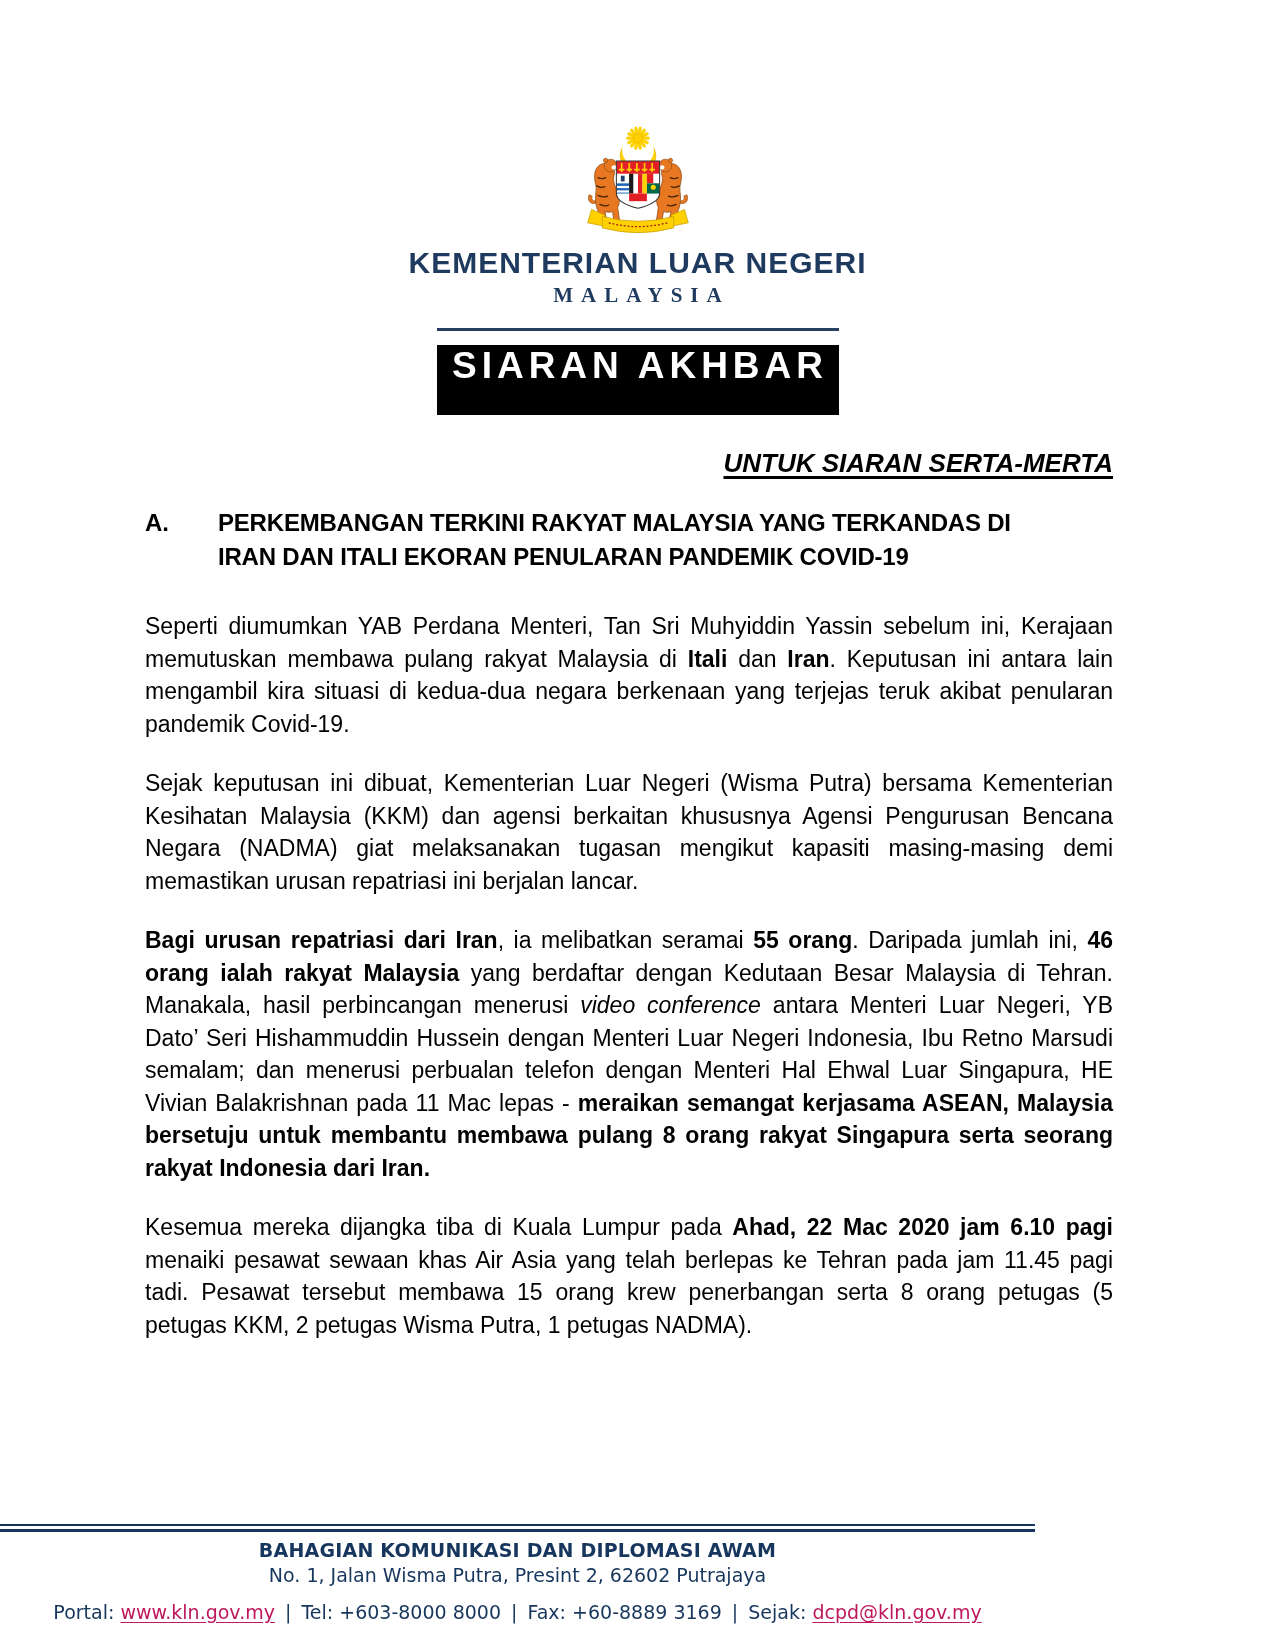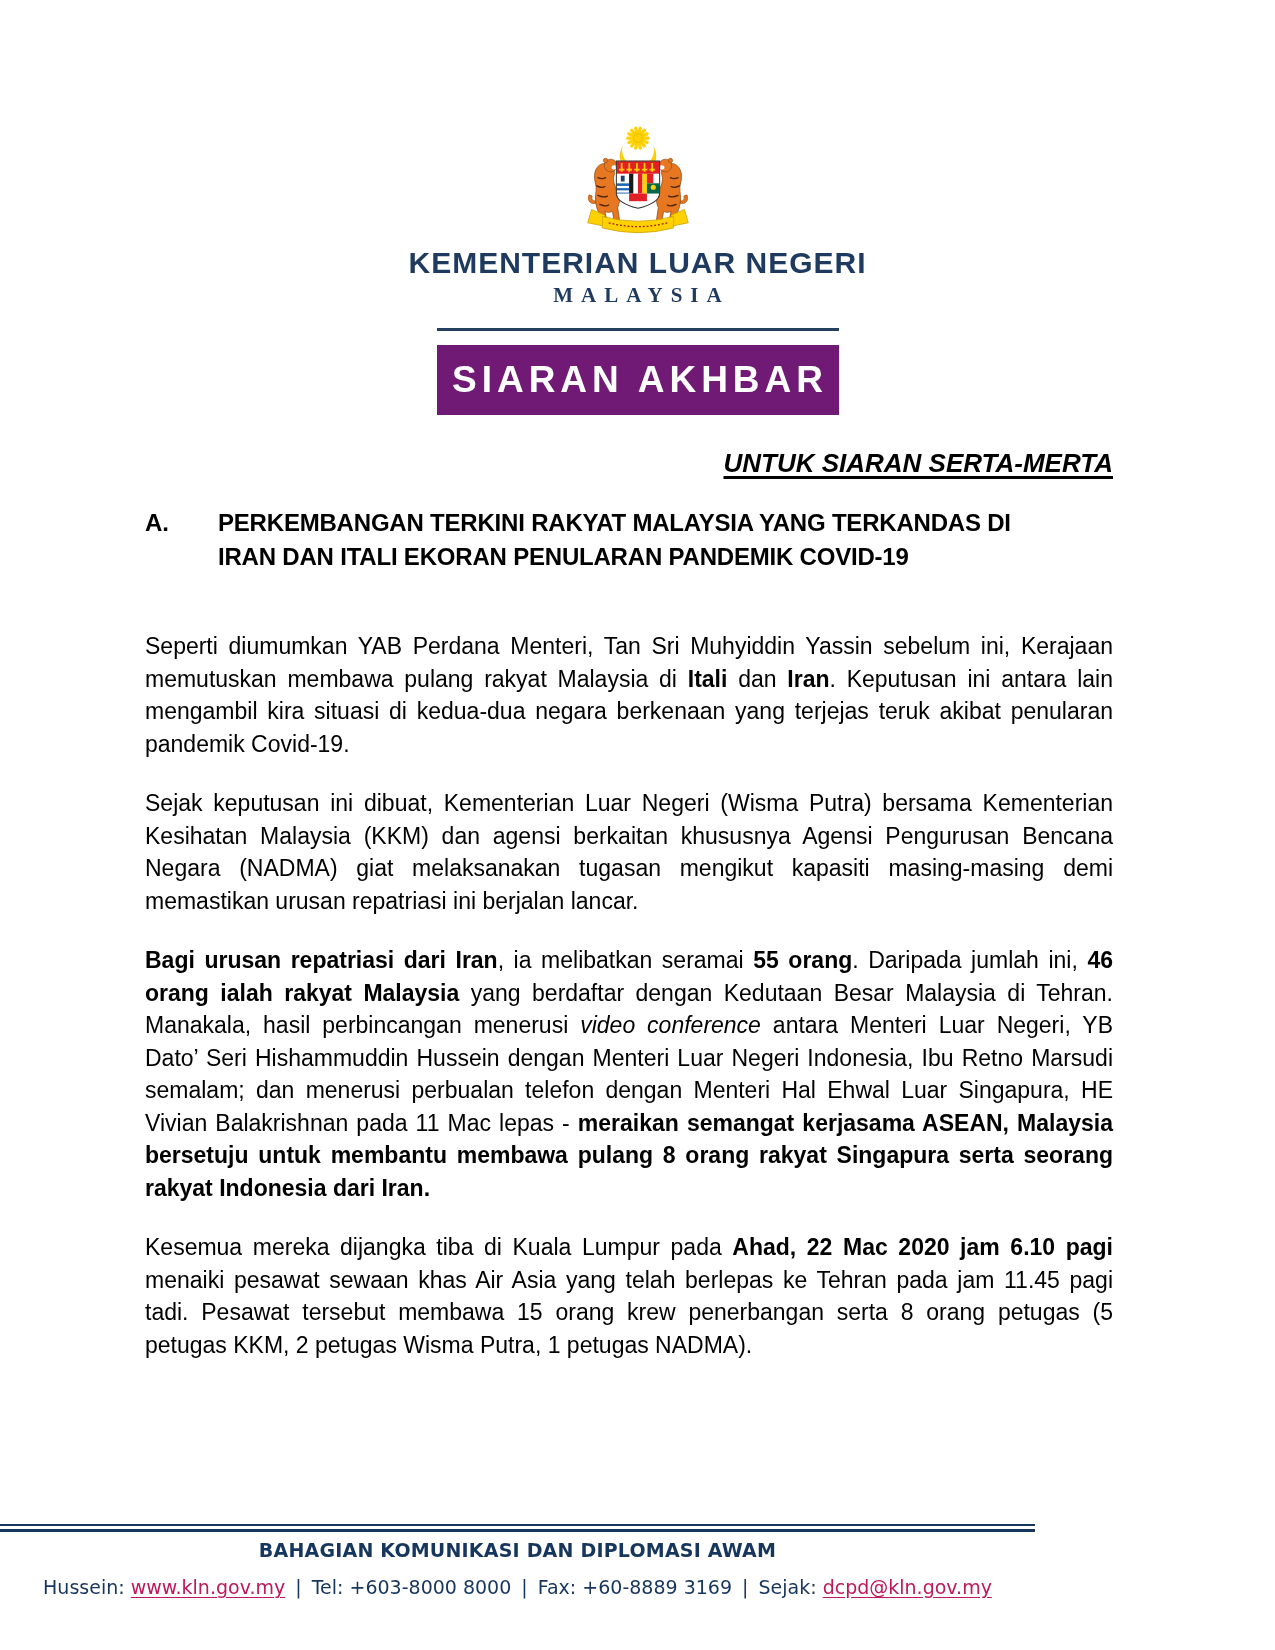--- a/index.html
+++ b/index.html
@@ -21,22 +21,22 @@
   .country{
     text-align:center;color:#1F3A5F;font-weight:bold;
     font-size:21px;letter-spacing:8px;text-indent:8px;margin-top:3px;font-family:Liberation Serif, serif;
   }
   .header-rule{
     width:402px;margin:20px auto 0;height:0;
     border-top:3px solid #24405E;
   }
   .banner{
     width:402px;height:70px;margin:14px auto 0;
-    background:#701a75;
-    display:flex;align-items:center;justify-content:center;
+    background:#000000;
+    display:flex;justify-content:center;
   }
   .banner-text{
     color:#ffffff;font-weight:bold;font-size:37px;
     letter-spacing:5px;text-indent:5px;
   }
   
   .content{padding:0 162px 0 145px;}
   .release-note{
     margin-top:33px;text-align:right;
     font-size:26px;font-weight:bold;font-style:italic;
@@ -44,21 +44,21 @@
     text-decoration-thickness:2.5px;
     text-underline-offset:4px;
   }
   .section-heading{
     margin-top:27px;display:flex;
     font-weight:bold;font-size:24px;line-height:34px;
     letter-spacing:-0.2px;
   }
   .section-label{width:73px;flex:none;}
   .section-title{flex:1;}
-  .paragraphs{margin-top:56px;}
+  .paragraphs{margin-top:36px;}
   .body-para{
     margin:0 0 27px 0;
     font-size:23px;line-height:32.5px;
     text-align:justify;
   }
   .body-para b{font-weight:bold;}
   .body-para i{font-style:italic;}
   
   .footer{
     position:absolute;top:1524px;left:0;width:1035px;
@@ -179,22 +179,23 @@
         <p class="body-para"><span>Seperti diumumkan YAB Perdana Menteri, Tan Sri Muhyiddin Yassin sebelum ini, Kerajaan memutuskan membawa pulang rakyat Malaysia di </span><b>Itali</b><span> dan </span><b>Iran</b><span>. Keputusan ini antara lain mengambil kira situasi di kedua-dua negara berkenaan yang terjejas teruk akibat penularan pandemik Covid-19.</span></p>
         <p class="body-para"><span>Sejak keputusan ini dibuat, Kementerian Luar Negeri (Wisma Putra) bersama Kementerian Kesihatan Malaysia (KKM) dan agensi berkaitan khususnya Agensi Pengurusan Bencana Negara (NADMA) giat melaksanakan tugasan mengikut kapasiti masing-masing demi memastikan urusan repatriasi ini berjalan lancar.</span></p>
         <p class="body-para"><b>Bagi urusan repatriasi dari Iran</b><span>, ia melibatkan seramai </span><b>55 orang</b><span>. Daripada jumlah ini, </span><b>46 orang ialah rakyat Malaysia</b><span> yang berdaftar dengan Kedutaan Besar Malaysia di Tehran. Manakala, hasil perbincangan menerusi </span><i>video conference</i><span> antara Menteri Luar Negeri, YB Dato’ Seri Hishammuddin Hussein dengan Menteri Luar Negeri Indonesia, Ibu Retno Marsudi semalam; dan menerusi perbualan telefon dengan Menteri Hal Ehwal Luar Singapura, HE Vivian Balakrishnan pada 11 Mac lepas - </span><b>meraikan semangat kerjasama ASEAN, Malaysia bersetuju untuk membantu membawa pulang 8 orang rakyat Singapura serta seorang rakyat Indonesia dari Iran.</b></p>
         <p class="body-para"><span>Kesemua mereka dijangka tiba di Kuala Lumpur pada </span><b>Ahad, 22 Mac 2020 jam 6.10 pagi</b><span> menaiki pesawat sewaan khas Air Asia yang telah berlepas ke Tehran pada jam 11.45 pagi tadi. Pesawat tersebut membawa 15 orang krew penerbangan serta 8 orang petugas (5 petugas KKM, 2 petugas Wisma Putra, 1 petugas NADMA).</span></p>
       </div>
   </div>
 
   <div class="footer">
     <div class="footer-rule"></div>
     <div class="footer-dept">BAHAGIAN KOMUNIKASI DAN DIPLOMASI AWAM</div>
+    <div class="footer-address">No. 1, Jalan Wisma Putra, Presint 2, 62602 Putrajaya</div>
     <div class="footer-contact">
-      <span>Hussein:</span>
+      <span>Portal:</span>
       <span class="link">www.kln.gov.my</span>
       <span class="sep">|</span>
       <span>Tel:</span>
       <span>+603-8000 8000</span>
       <span class="sep">|</span>
       <span>Fax:</span>
       <span>+60-8889 3169</span>
       <span class="sep">|</span>
       <span>Sejak:</span>
       <span class="link">dcpd@kln.gov.my</span>

